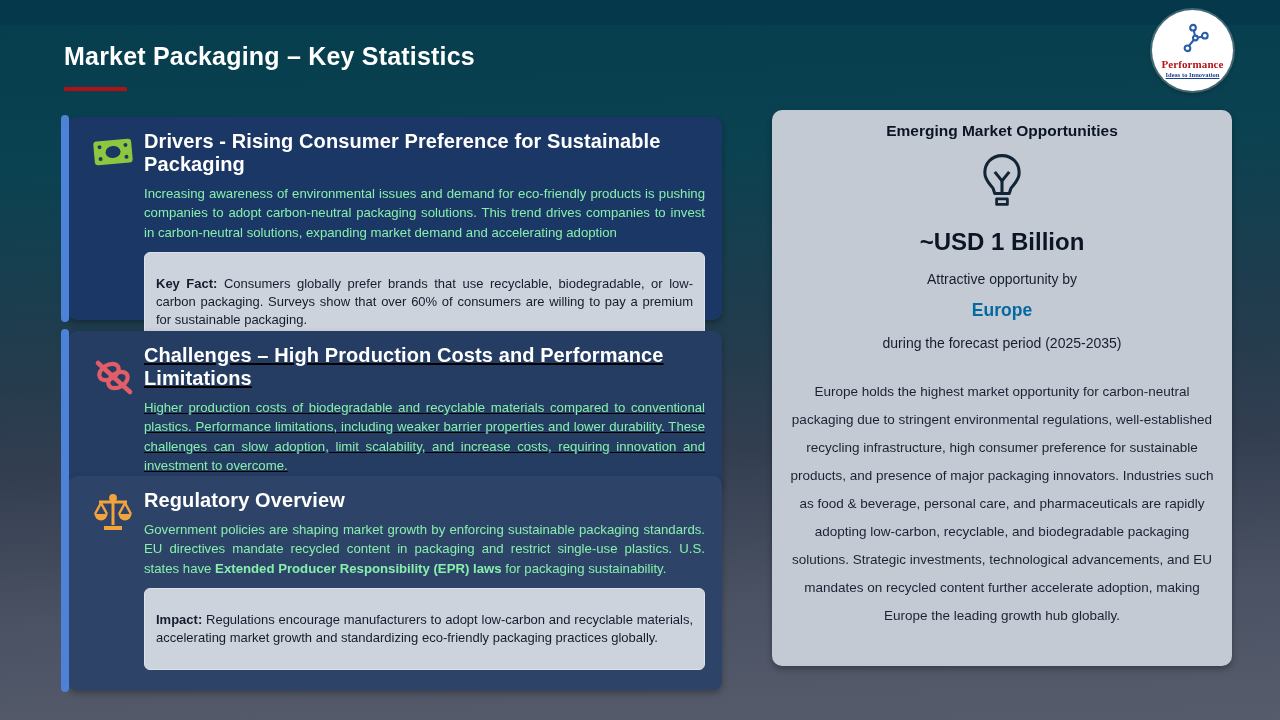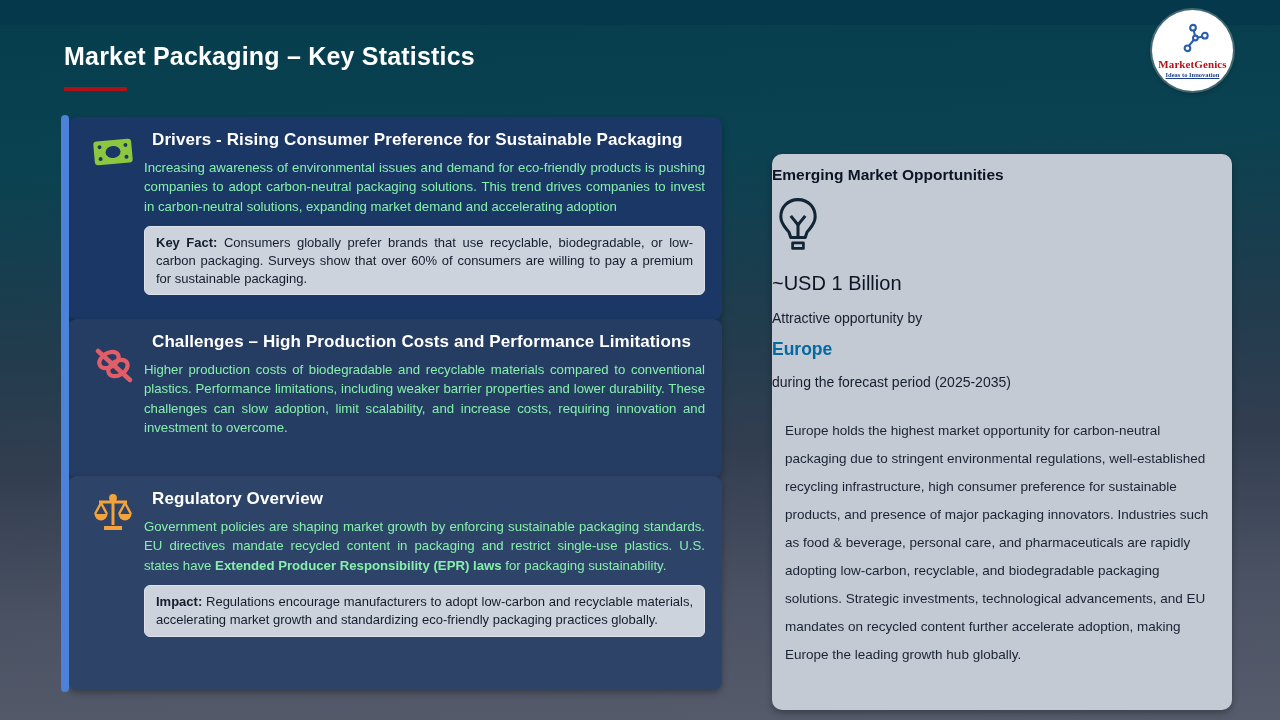--- a/index.html
+++ b/index.html
@@ -46,54 +46,52 @@
     position: absolute; left: 68px; width: 654px;
     border-radius: 9px;
     box-shadow: 0 3px 6px rgba(0,0,0,0.3);
   }
   .card::before {
     content: "";
     position: absolute; left: -7px; top: -2px; bottom: -2px; width: 8px;
     background: #4c82d8; border-radius: 10px;
   }
   .card-1 { top: 117px; height: 203px; background: #1b3765; }
-  .card-2 { top: 319px; height: 159px; background: #253c63; }
+  .card-2 { top: 331px; height: 159px; background: #253c63; text-decoration: underline; }
   .card-3 { top: 476px; height: 214px; background: #2d4368; }
   .card-icon {
     position: absolute; left: 22px; width: 46px; text-align: center;
   }
   .card-1 .card-icon { top: 18px; }
   .card-2 .card-icon { top: 26px; }
   .card-3 .card-icon { top: 16px; }
   .card-content { padding: 13px 17px 12px 76px; }
   .card-title {
-    color: #ffffff; font-size: 17px; font-weight: bold; margin-bottom: 8px;
+    color: #ffffff; font-size: 20px; font-weight: bold; margin-bottom: 8px;
     letter-spacing: 0.1px;
-    margin-left: 8px;
   }
   .card-body {
     color: #86efac; font-size: 13.2px; line-height: 1.47; text-align: justify;
   }
   .callout {
     margin-top: 10px; background: #ccd3dd; border-radius: 6px;
-    padding: 7px 11px; color: #141d2c; font-size: 13px; line-height: 1.36;
+    padding: 22px 11px; color: #141d2c; font-size: 13px; line-height: 1.36;
     text-align: justify; border: 1px solid #dde2ea;
   }
   .callout .label { font-weight: bold; }
   
   .panel {
     position: absolute; left: 772px; top: 110px; width: 460px; height: 556px;
-    background: #c3cad3; border-radius: 10px; 
+    background: #c3cad3; border-radius: 10px; text-align: center;
     color: #161f30;
     box-shadow: 0 3px 6px rgba(0,0,0,0.3);
-    margin-top: 44px;
   }
   .panel-title { margin-top: 12px; font-size: 15.5px; font-weight: bold; color: #0c1526; }
   .panel-bulb { margin-top: 12px; }
-  .panel-value { margin-top: 16px; font-size: 20px; font-weight: normal; color: #0c1526; }
+  .panel-value { margin-top: 16px; font-size: 24px; font-weight: bold; color: #0c1526; }
   .panel-subtitle { margin-top: 15px; font-size: 14px; }
   .panel-region { margin-top: 13px; font-size: 17.5px; font-weight: bold; color: #0369a1; }
   .panel-period { margin-top: 14px; font-size: 14px; }
   .panel-desc {
     margin: 27px auto 0; width: 434px; font-size: 13.5px; line-height: 2.07;
     color: #1a2334;
   }
 </style>
 </head>
 <body>
@@ -110,21 +108,21 @@
       <svg width="32" height="30" viewBox="0 0 40 38" fill="none" stroke="#2a5da8" stroke-width="2.6">
         <line x1="21" y1="9" x2="23" y2="19"></line>
         <line x1="23" y2="17" x2="33" y1="19"></line>
         <line x1="23" y1="19" x2="14" y2="30"></line>
         <circle cx="20" cy="6" r="3.6" fill="#ffffff"></circle>
         <circle cx="23" cy="19" r="3" fill="#ffffff"></circle>
         <circle cx="35" cy="16" r="3.6" fill="#ffffff"></circle>
         <circle cx="13" cy="32" r="3.6" fill="#ffffff"></circle>
       </svg>
     </span>
-    <div class="logo-name">MarketGenics</div>
+    <div class="logo-name">Performance</div>
     <div class="logo-tagline">Ideas to Innovation</div>
   </div>
 
   <div class="card card-1">
     <span class="card-icon">
       <svg width="44" height="34" viewBox="0 0 44 34">
         <g transform="rotate(-5 22 17)">
           <rect x="3" y="5" width="38" height="24" rx="3.5" fill="#8dc63f"></rect>
           <ellipse cx="22" cy="17" rx="7.5" ry="6" fill="#1b3765"></ellipse>
           <circle cx="9" cy="11" r="2" fill="#1b3765"></circle>

